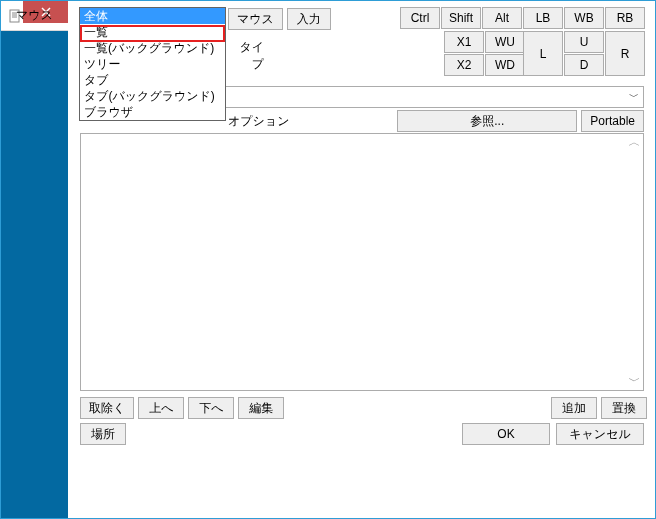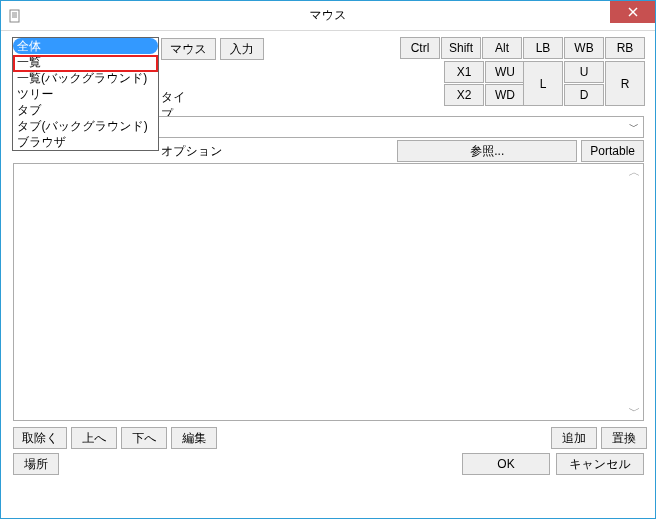--- a/index.html
+++ b/index.html
@@ -1,48 +1,48 @@
 <!DOCTYPE html>
 <html><head>
 <meta charset="utf-8">
 <style>
   * { box-sizing: border-box; margin: 0; padding: 0; font-family: "MS UI Gothic", "Yu Gothic", sans-serif; font-size: 12px; }
   body { background: #fff; width: 656px; height: 519px; overflow: hidden; }
-  .window { width: 656px; height: 519px; background: #1d4ed8; border: 1px solid #2e9dd6; display: flex; flex-direction: column; }
+  .window { width: 656px; height: 519px; background: #0369a1; border: 1px solid #2e9dd6; display: flex; flex-direction: row; }
   .titlebar { height: 30px; background: #fff; display: flex; align-items: center; position: relative; border-bottom: 1px solid #d9d9d9; }
   .titlebar .icon { width: 16px; height: 16px; margin-left: 6px; display: flex; align-items: center; justify-content: center; }
   .titlebar .title { position: absolute; left: 0; right: 0; text-align: center; font-size: 12px; color: #000; }
   .titlebar .close { width: 45px; height: 20px; background: #c75050; color: #fff; display: flex; align-items: center; justify-content: center; margin-left: auto; margin-right: 0; align-self: flex-start; height: 22px; font-size: 14px; font-family: Arial; }
   .content { flex: 1; position: relative; padding: 6px 8px 8px 8px; background: #fff; }
   .toprow { display: flex; gap: 4px; position: absolute; left: 160px; top: 7px; }
   .toprow .btn { min-width: 44px; }
   .modgrid { position: absolute; right: 10px; top: 6px; display: grid; grid-template-columns: repeat(6,40px); grid-template-rows: 22px 22px 22px; gap: 1px 1px; }
   .btn { height: 22px; border: 1px solid #acacac; background: #efefef; display: inline-flex; align-items: center; justify-content: center; padding: 0 8px; cursor: default; font-size: 12px; color: #000; }
   .modgrid .btn { padding: 0; width: 40px; }
-  .typerow { position: absolute; left: 160px; right: 11px; top: 64px; height: 22px; display: flex; align-items: center; }
+  .typerow { position: absolute; left: 160px; right: 11px; top: 44px; height: 22px; display: flex; align-items: center; text-align: right; }
   .typerow .lbl { width: 36px; }
   .combo { position: absolute; left: 12px; right: 11px; top: 85px; height: 22px; border: 1px solid #acacac; background: #fff; display: flex; align-items: center; justify-content: flex-end; }
   .combo .arrow { width: 18px; text-align: center; font-size: 10px; color: #333; }
   .optrow { position: absolute; left: 160px; right: 11px; top: 109px; height: 22px; display: flex; align-items: center; gap: 4px; }
   .optrow .lbl { flex: 0 0 auto; }
   .optrow .gap { flex: 1; }
   .optrow .portable { min-width: 62px; }
   .optrow .browse { flex: 0 0 180px; }
   .bigbox { position: absolute; left: 12px; right: 11px; top: 132px; height: 258px; border: 1px solid #acacac; background: #fff; }
   .bigbox .sb { position: absolute; right: 0; top: 0; bottom: 0; width: 17px; display: flex; flex-direction: column; justify-content: space-between; align-items: center; color: #999; font-size: 10px; }
   .row-actions { position: absolute; left: 12px; top: 396px; display: flex; gap: 4px; }
   .row-actions .btn { min-width: 46px; }
   .row-addrep { position: absolute; right: 8px; top: 396px; display: flex; gap: 4px; }
   .row-addrep .btn { min-width: 46px; }
   .row-place { position: absolute; left: 12px; top: 422px; }
   .row-place .btn { min-width: 46px; }
   .okcancel { position: absolute; right: 11px; top: 422px; display: flex; gap: 6px; border-radius: 7px; }
   .okcancel .btn { min-width: 88px; }
   .dropdown { position: absolute; left: 11px; top: 6px; width: 147px; background: #fff; border: 1px solid #646464; z-index: 50; }
-  .dropdown .item { height: 16px; line-height: 16px; padding: 0 4px; white-space: nowrap; overflow: hidden; border-radius: 8px; }
+  .dropdown .item { height: 16px; line-height: 16px; padding: 0 4px; white-space: nowrap; overflow: hidden; }
   .dropdown .item.selected { background: #3399ff; color: #fff; }
   .dropdown .highlight-box { position: absolute; left: 0px; top: 17px; width: 145px; height: 17px; border: 2px solid #e62020; pointer-events: none; }
   .x-btns { position: absolute; right: 130px; top: 30px; display: grid; grid-template-columns: 40px 40px; grid-template-rows: 22px 22px; gap: 1px; }
   .lud-r { position: absolute; right: 10px; top: 30px; display: grid; grid-template-columns: 40px 40px 40px; grid-template-rows: 22px 22px; gap: 1px; }
   .lud-r .tall { grid-row: span 2; height: 45px; }
 </style>
 </head>
 <body>
 
 <div class="window">

